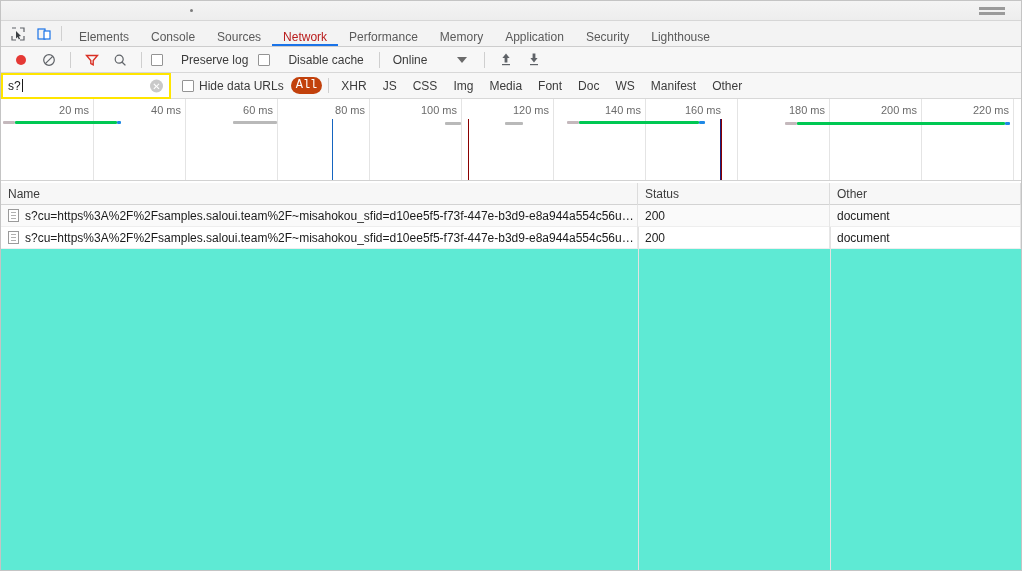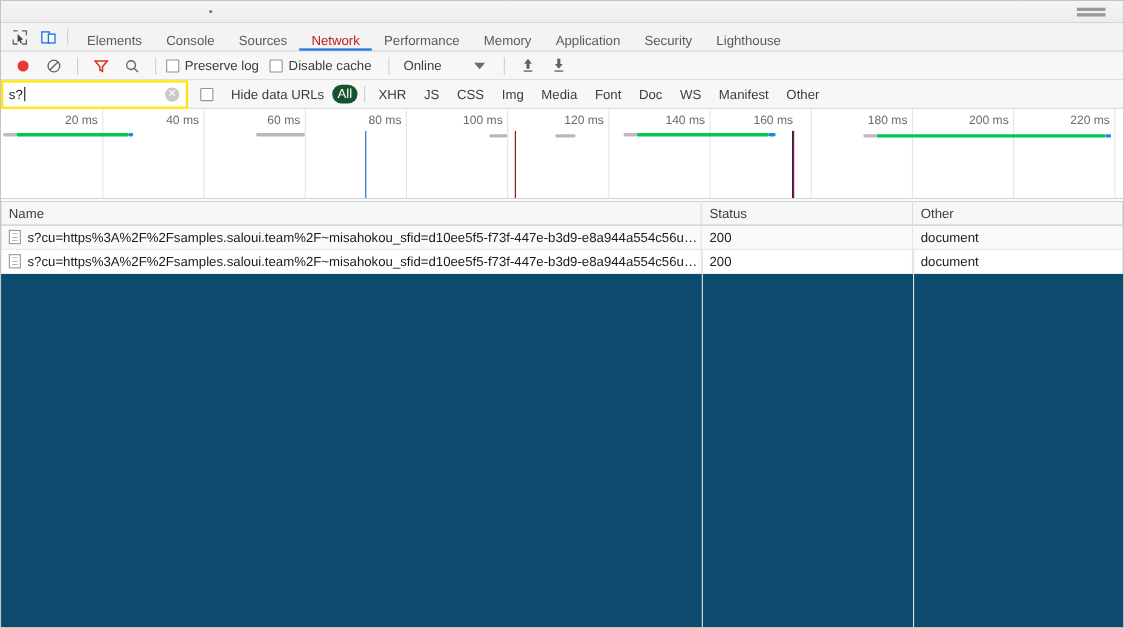--- a/index.html
+++ b/index.html
@@ -105,21 +105,21 @@
     width: 28px; height: 26px;
     display: flex; align-items: center; justify-content: center;
   }
   .vsep {
     width: 1px; height: 16px;
     background: #cfcfcf;
     margin: 0 7px;
   }
   .cb-wrap {
     display: flex; align-items: center;
-    gap: 5px;
+    gap: 18px;
     padding: 0 8px 0 2px;
     font-size: 12px;
     color: #3c3c3c;
     white-space: nowrap;
   }
   .cbox {
     width: 12px; height: 12px;
     border: 1px solid #949494;
     background: #fff;
     border-radius: 1px;
@@ -177,33 +177,34 @@
     border-radius: 50%;
     background: #c9c9c9;
     color: #fff;
     font-size: 10px;
     line-height: 13px;
     text-align: center;
     font-family: "Liberation Sans", sans-serif;
   }
   .hide-urls {
     display: flex; align-items: center;
-    gap: 16px;
+    gap: 5px;
     padding: 0 7px 0 11px;
     font-size: 12px;
     color: #3c3c3c;
     white-space: nowrap;
   }
   .type-pill {
     font-size: 12px;
     color: #fff;
-    background: #14532d;
+    background: #c2410c;
     border-radius: 9px;
     padding: 2px 5px;
     line-height: 13px;
+    font-family: Liberation Mono, monospace;
   }
   .type-item {
     font-size: 12px;
     color: #3c3c3c;
     padding: 0 8px;
     white-space: nowrap;
   }
   .fsep {
     width: 1px; height: 15px;
     background: #d0d0d0;
@@ -249,21 +250,21 @@
     bottom: 0;
     width: 1px;
   }
 
   
   .table {
     position: absolute;
     left: 0; right: 0;
     top: 182px;
     bottom: 0;
-    background: #0c4a6e;
+    background: #5eead4;
   }
   .thead {
     display: flex;
     height: 22px;
     background: #f7f7f7;
     border-bottom: 1px solid #d3d3d3;
     align-items: center;
   }
   .th {
     font-size: 12px;

